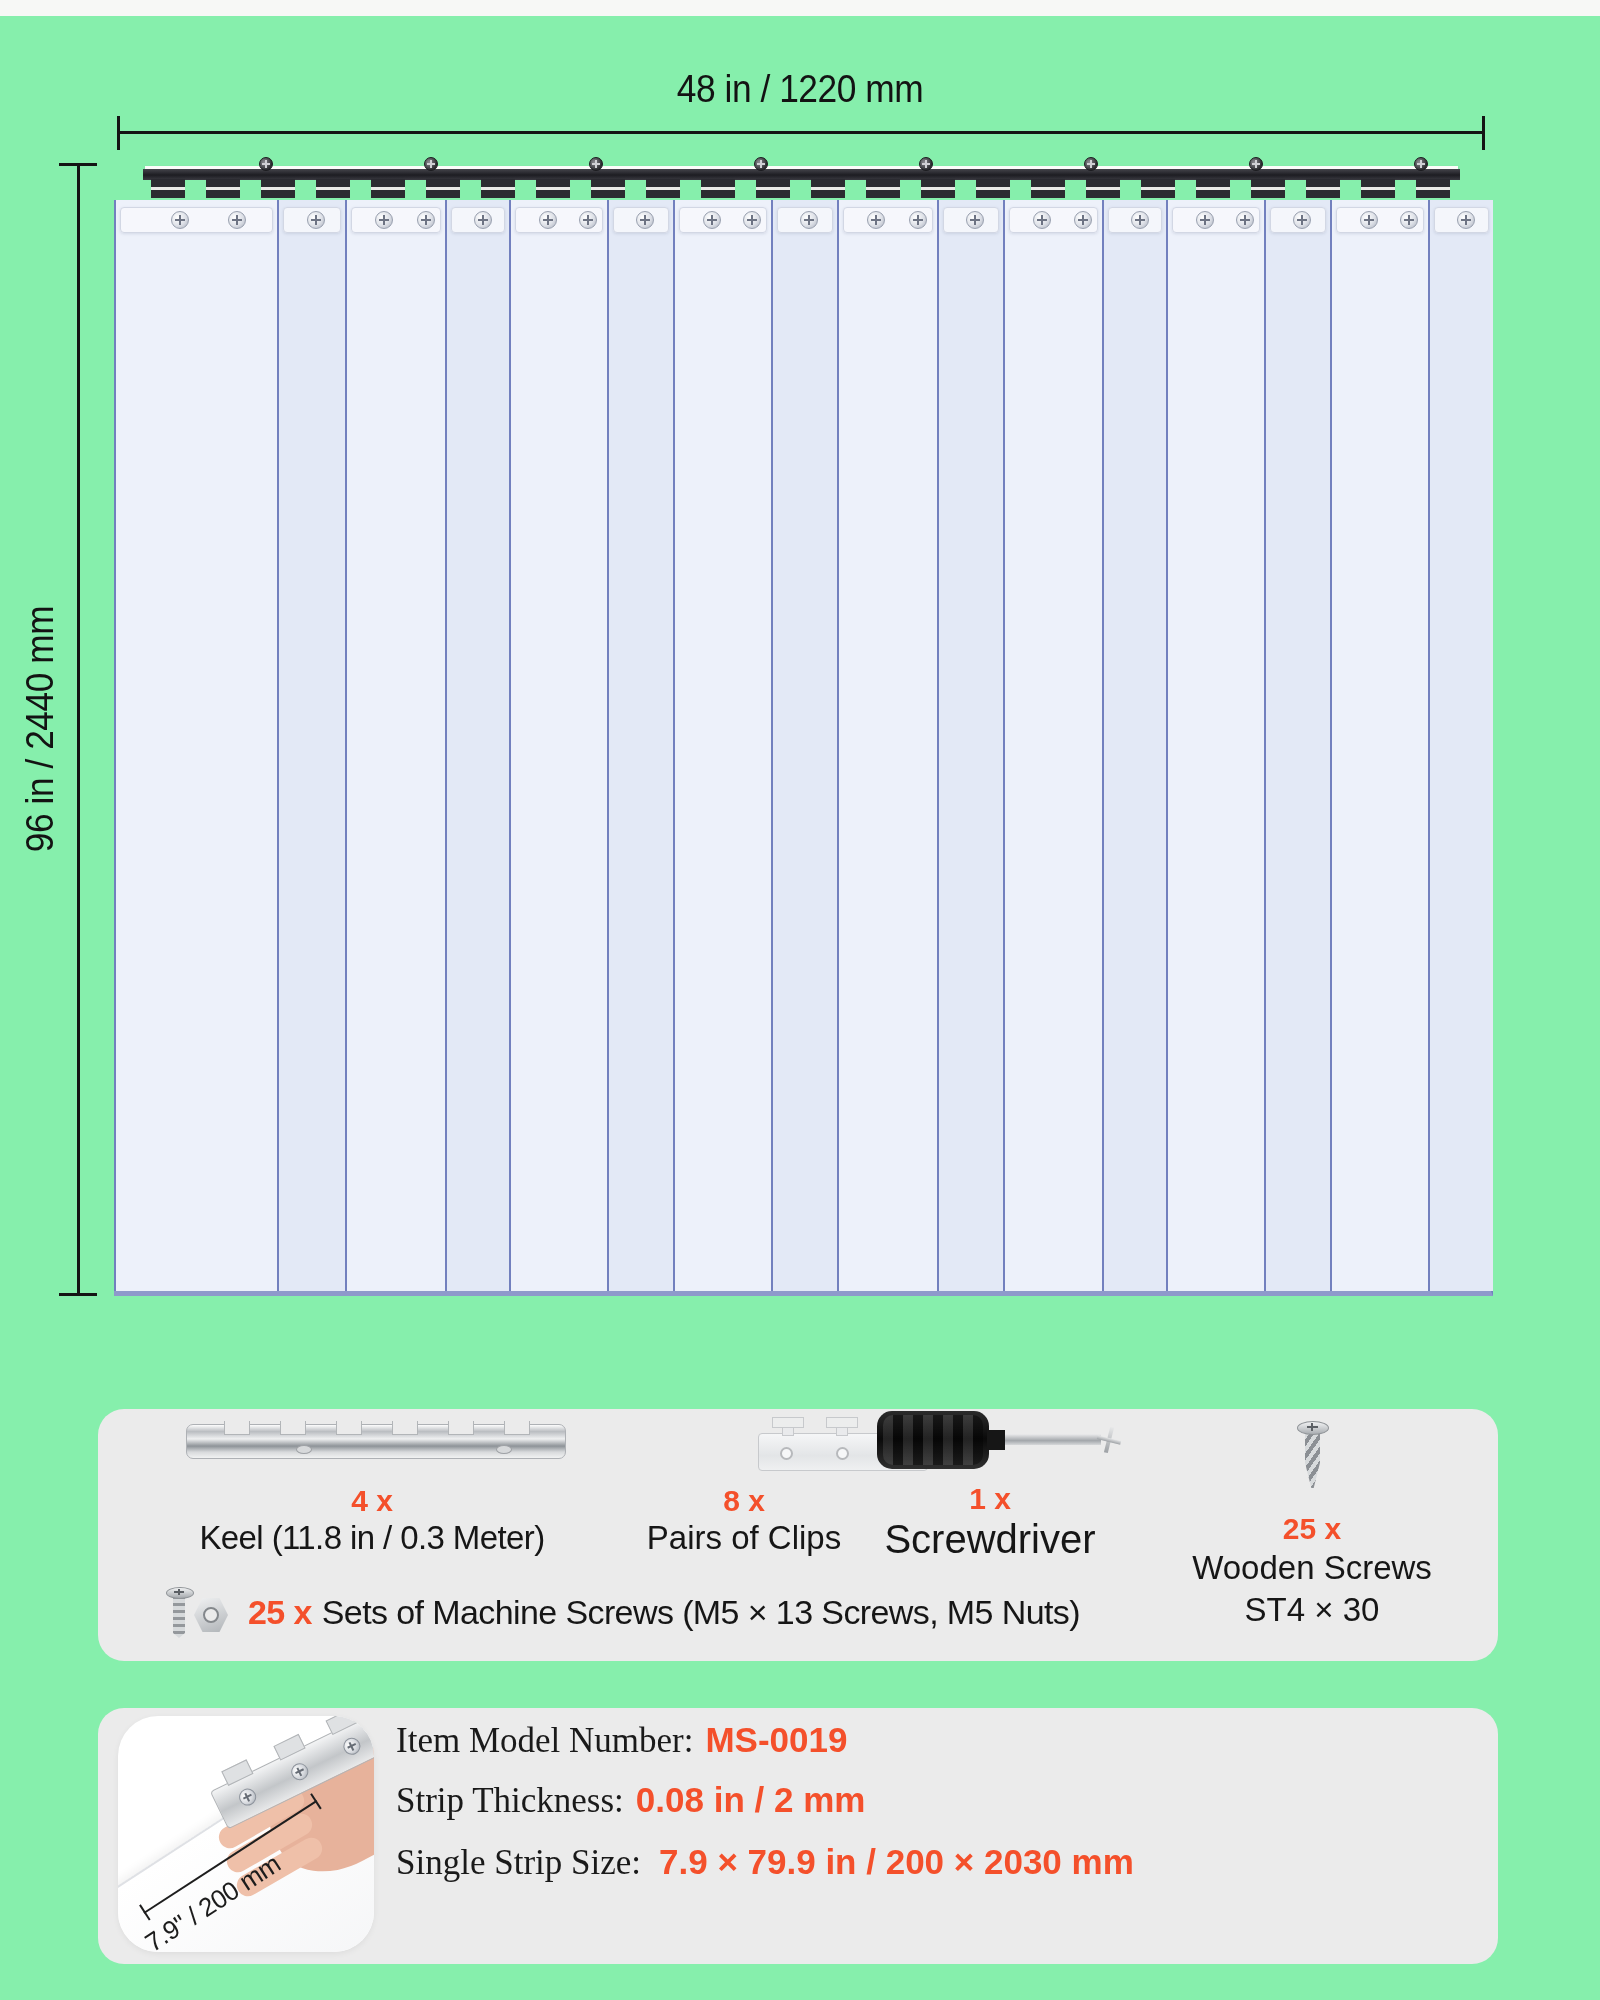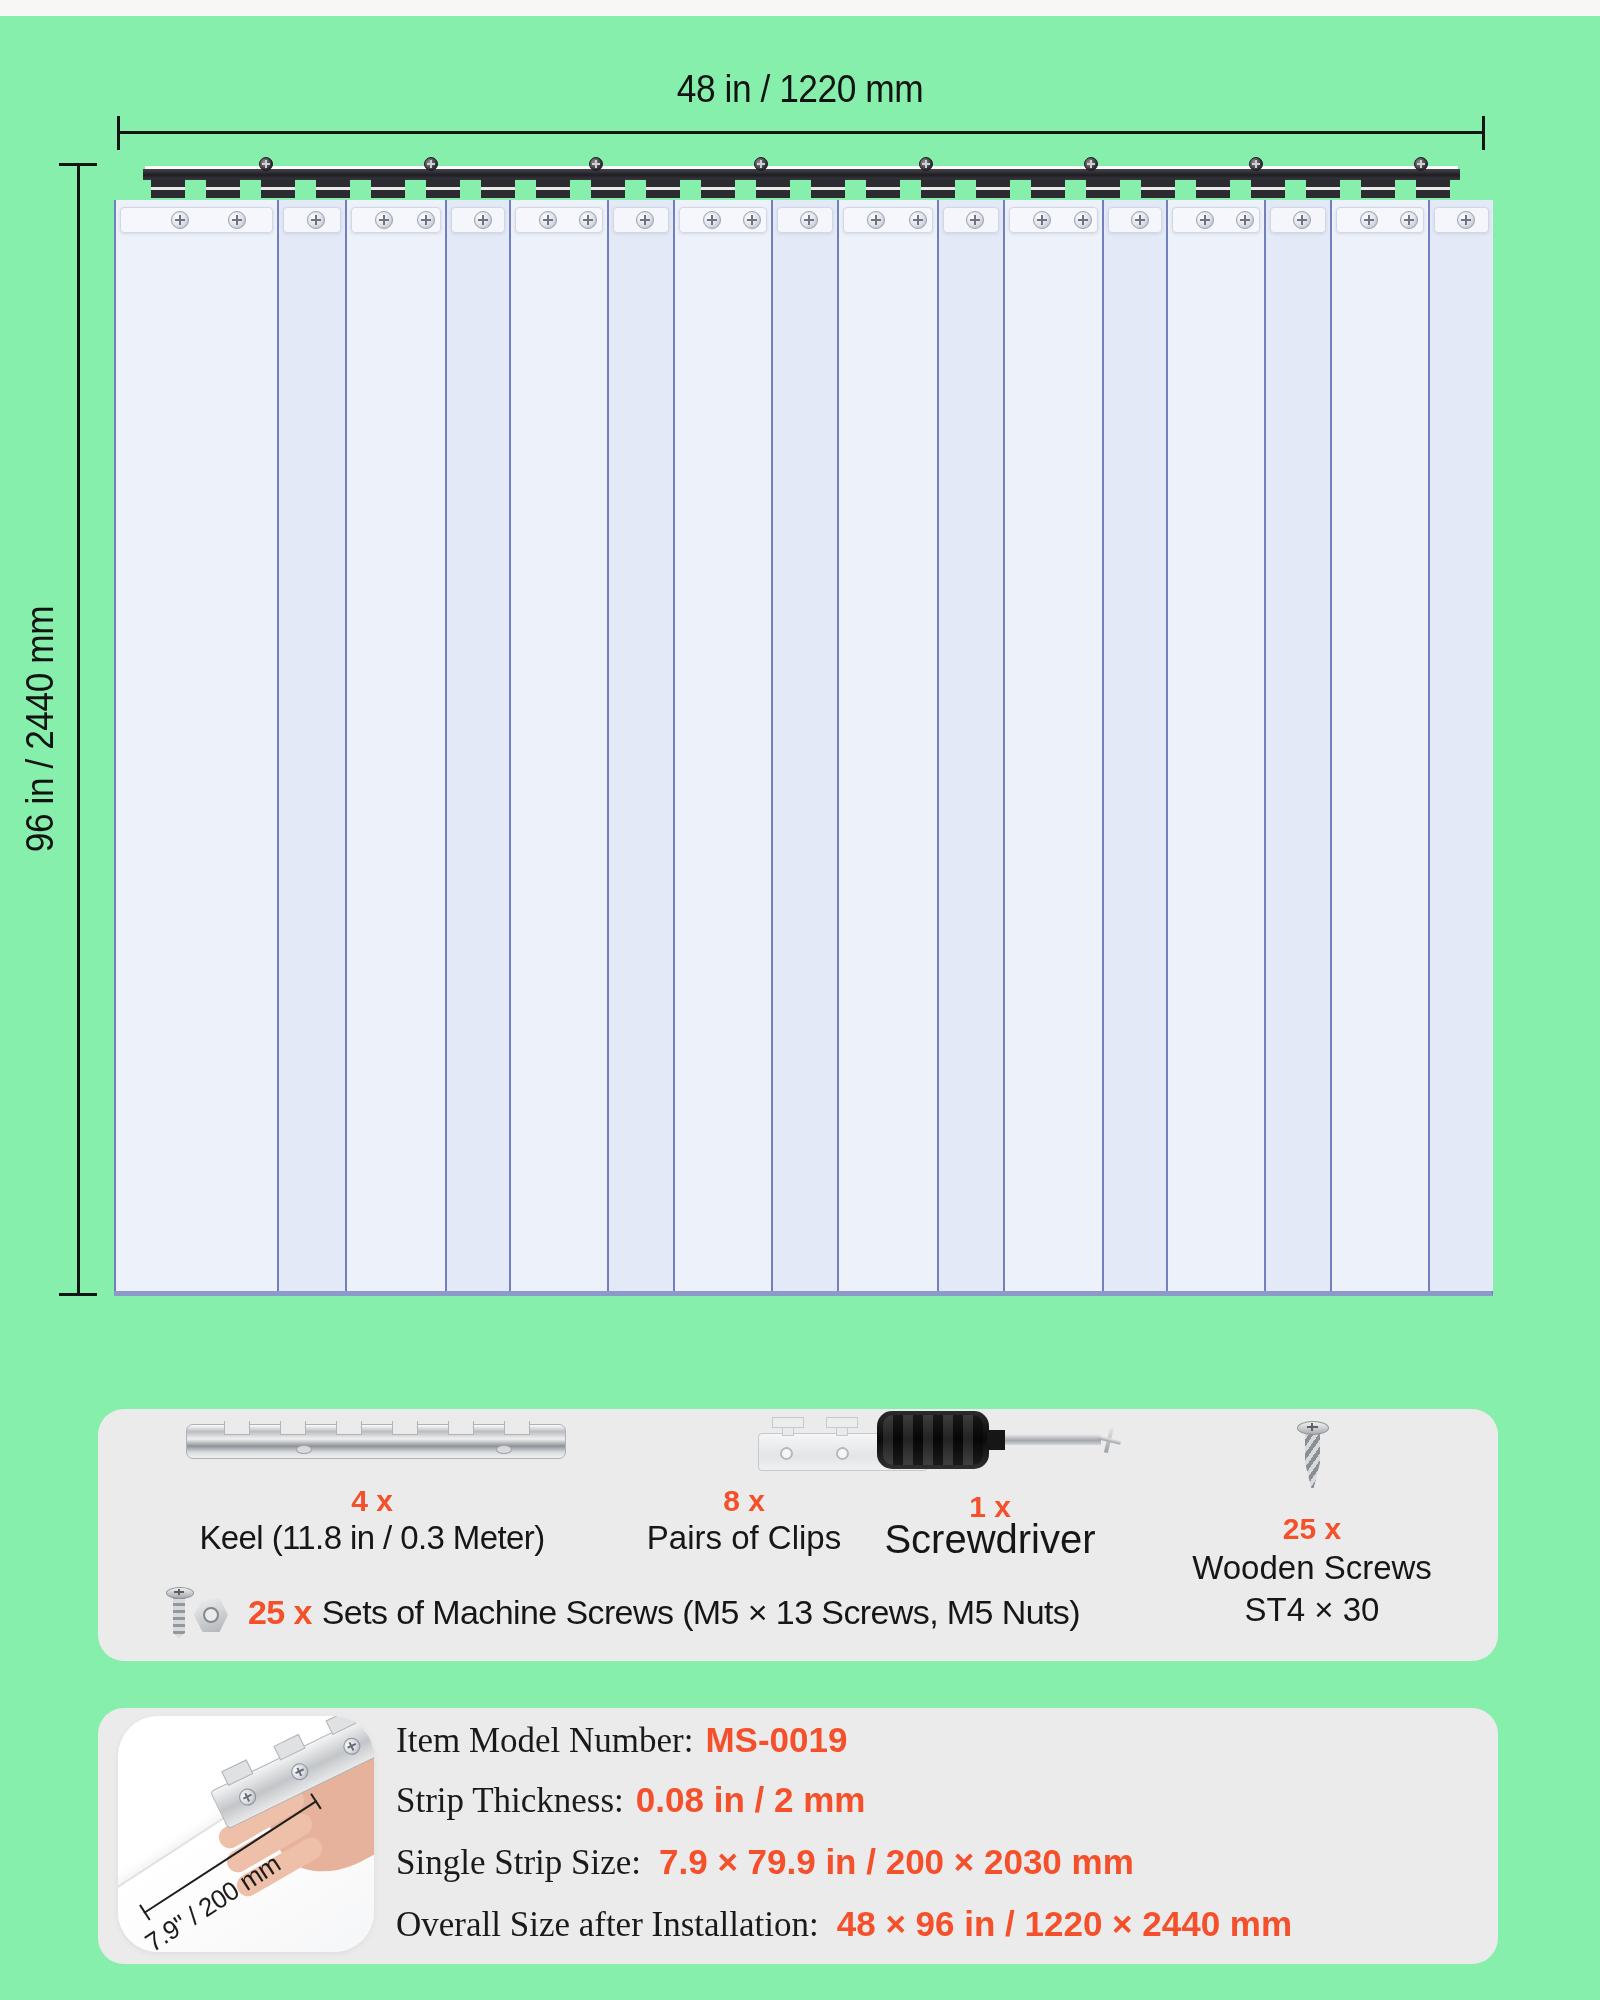--- a/index.html
+++ b/index.html
@@ -300,21 +300,21 @@
     </div>
     <div class="qty" style="left:646px;top:75px;">8 x</div>
     <div class="item-name" style="left:646px;top:110px;">Pairs of Clips</div>
 
     <div id="screwdriver-img">
       <div class="sd-handle"></div>
       <div class="sd-collar"></div>
       <div class="sd-shaft"></div>
       <div class="sd-tip"></div>
     </div>
-    <div class="qty" style="left:892px;top:81px;">1 x</div>
+    <div class="qty" style="left:892px;top:73px;">1 x</div>
     <div class="item-name" style="left:892px;top:108px;font-size:40px;">Screwdriver</div>
 
     <div id="wood-screw-img">
       <div class="ws-shank"></div>
       <div class="ws-head"></div>
     </div>
     <div class="qty" style="left:1214px;top:103px;">25 x</div>
     <div class="item-name" style="left:1214px;top:140px;">Wooden Screws</div>
     <div class="item-name" style="left:1214px;top:182px;">ST4 × 30</div>
 
@@ -344,16 +344,15 @@
         <div class="pp-screw" style="left:80px;"></div>
         <div class="pp-screw" style="left:138px;"></div>
       </div>
       <div class="photo-dim-line"></div>
       <div id="photo-label">7.9" / 200 mm</div>
     </div>
 
     <div class="spec-row r1 colL"><span class="spec-label">Item Model Number:</span><span class="spec-value">MS-0019</span></div>
     <div class="spec-row r2 colL"><span class="spec-label">Strip Thickness:</span><span class="spec-value">0.08 in / 2 mm</span></div>
     <div class="spec-row r3 colL"><span class="spec-label">Single Strip Size:</span><span class="spec-value" style="margin-left:18px;">7.9 × 79.9 in / 200 × 2030 mm</span></div>
-    <div class="spec-row r4 colL"><span class="spec-label">Overall Size after Installation:</span><span class="spec-value" style="margin-left:18px;">48 × 96 in / 1220 × 2440 mm</span></div>
   </div>
 
 </div>
 
 </body></html>

